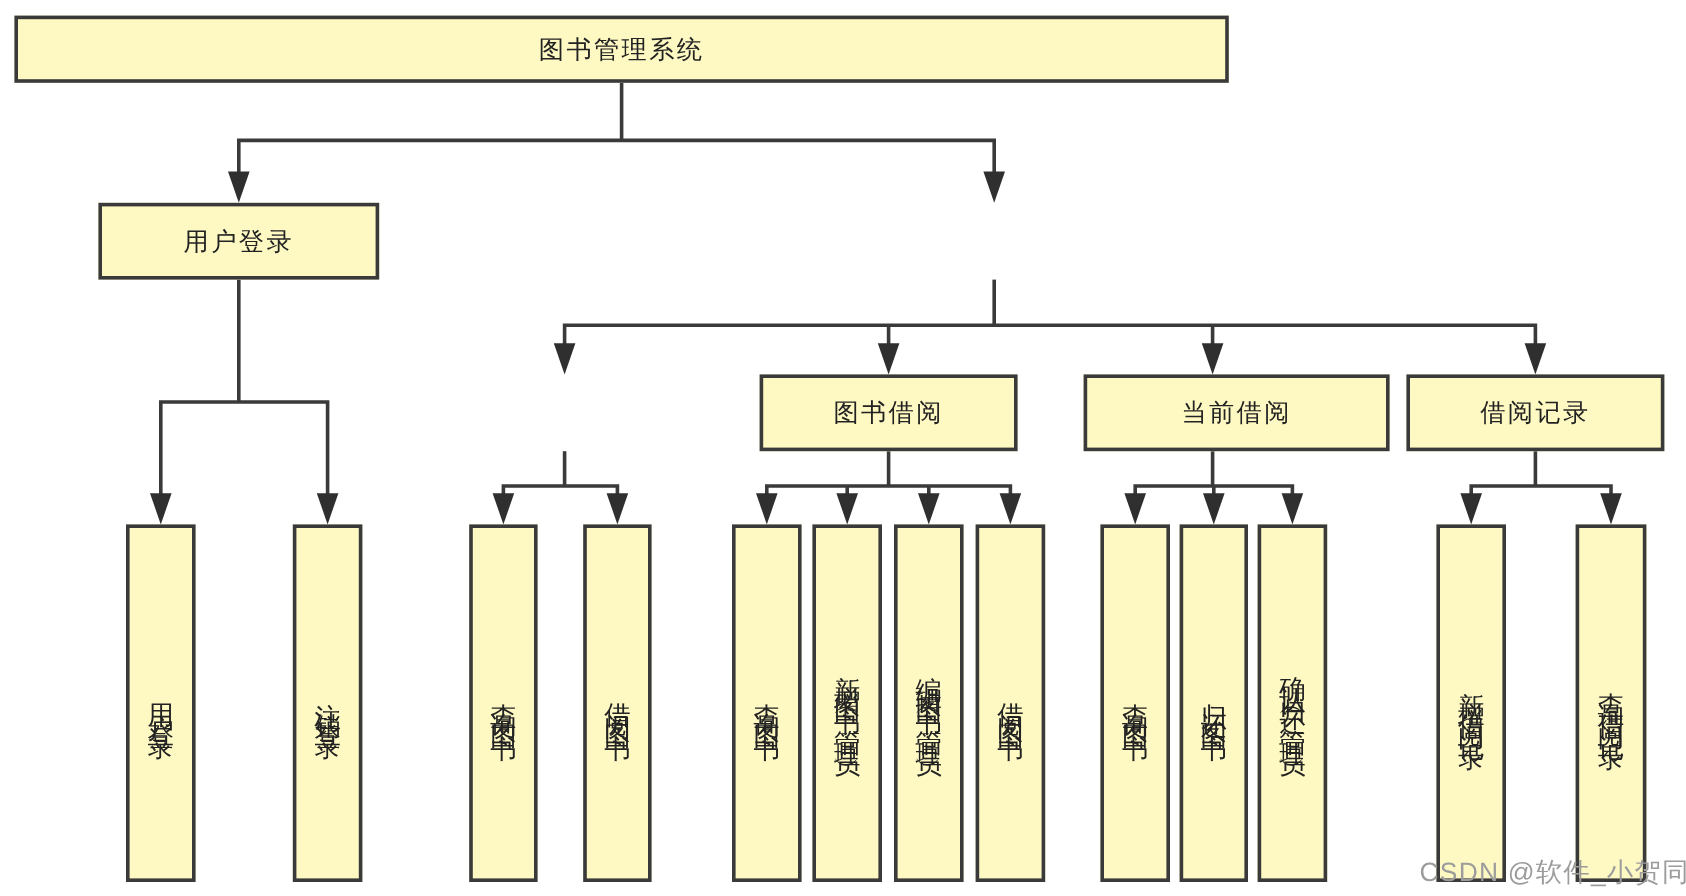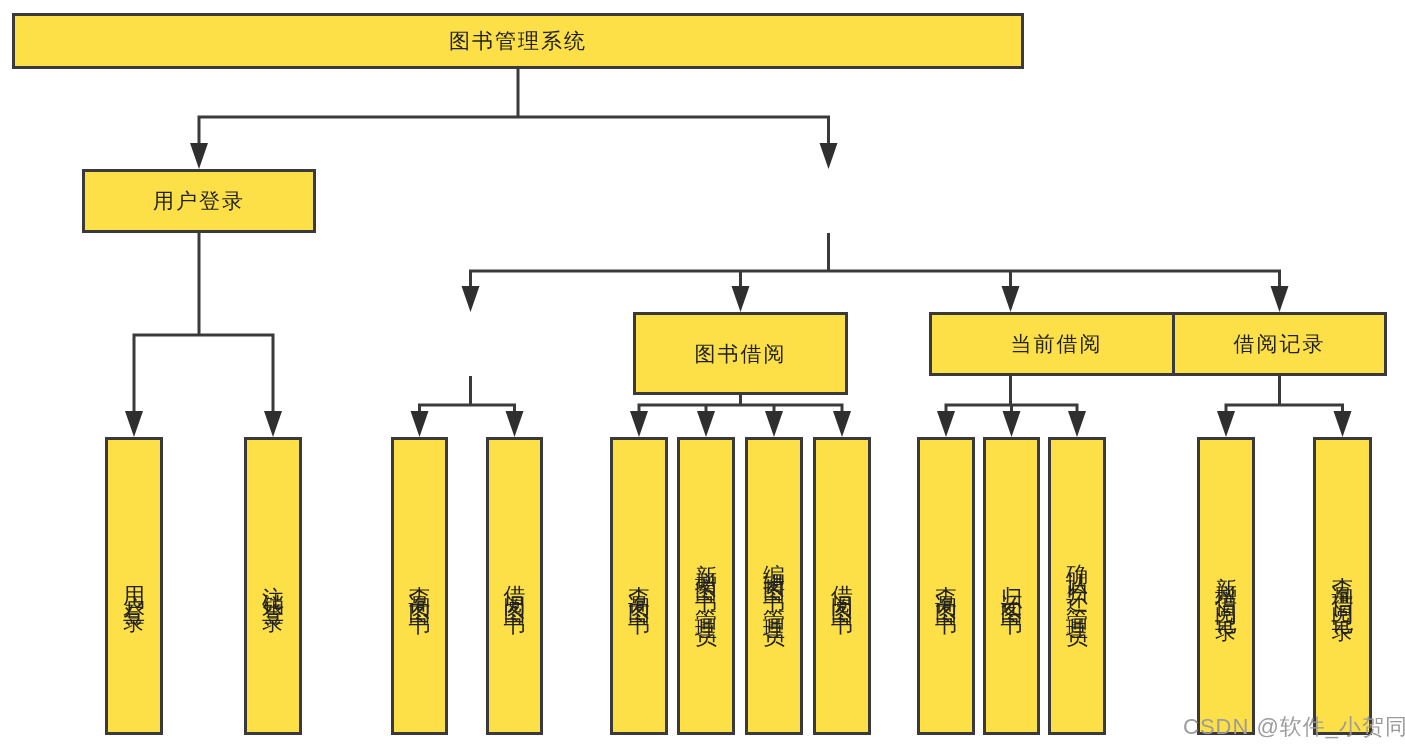--- a/index.html
+++ b/index.html
@@ -19,21 +19,21 @@
     inset: 0;
   }
   svg.connectors {
     position: absolute;
     left: 0; top: 0;
     z-index: 1;
   }
   .node {
     position: absolute;
     box-sizing: border-box;
-    background: #fde047;
+    background: #fef9c3;
     border: 3px solid #3a3a3a;
     display: flex;
     align-items: center;
     justify-content: center;
     color: #222222;
     z-index: 2;
   }
   .h-node {
     font-size: 21px;
     letter-spacing: 2px;
@@ -115,24 +115,24 @@
   </svg>
 
   <div class="node h-node" style="left:12px; top:13px; width:1012px; height:56px;">
     <span>图书管理系统</span>
   </div>
 
   <div class="node h-node" style="left:82px; top:169px; width:234px; height:64px;">
     <span>用户登录</span>
   </div>
 
-  <div class="node h-node" style="left:633px; top:312px; width:215px; height:83px;">
+  <div class="node h-node" style="left:633px; top:312px; width:215px; height:64px;">
     <span>图书借阅</span>
   </div>
-  <div class="node h-node" style="left:903px; top:312px; width:255px; height:64px;margin-left:26px;">
+  <div class="node h-node" style="left:903px; top:312px; width:255px; height:64px;">
     <span>当前借阅</span>
   </div>
   <div class="node h-node" style="left:1172px; top:312px; width:215px; height:64px;">
     <span>借阅记录</span>
   </div>
 
   <div class="node v-node" style="left:105px; top:437px; width:58px; height:298px;">
     <span class="v-label">用户登录</span>
   </div>
   <div class="node v-node" style="left:244px; top:437px; width:58px; height:298px;">

